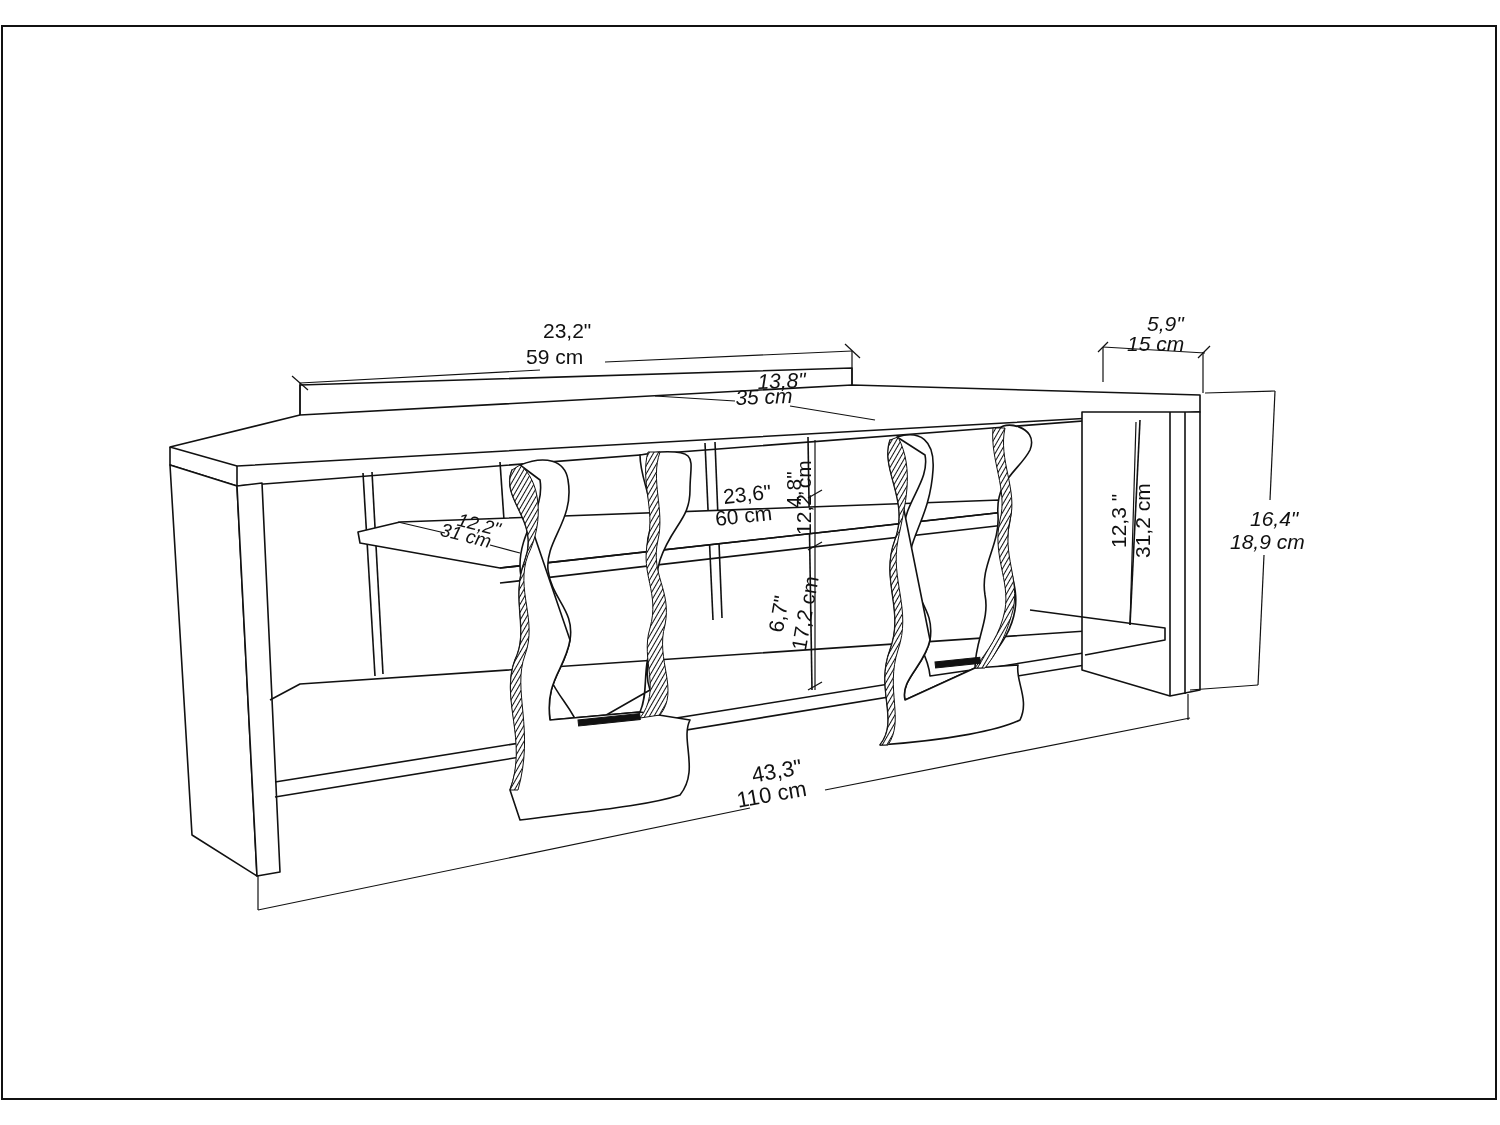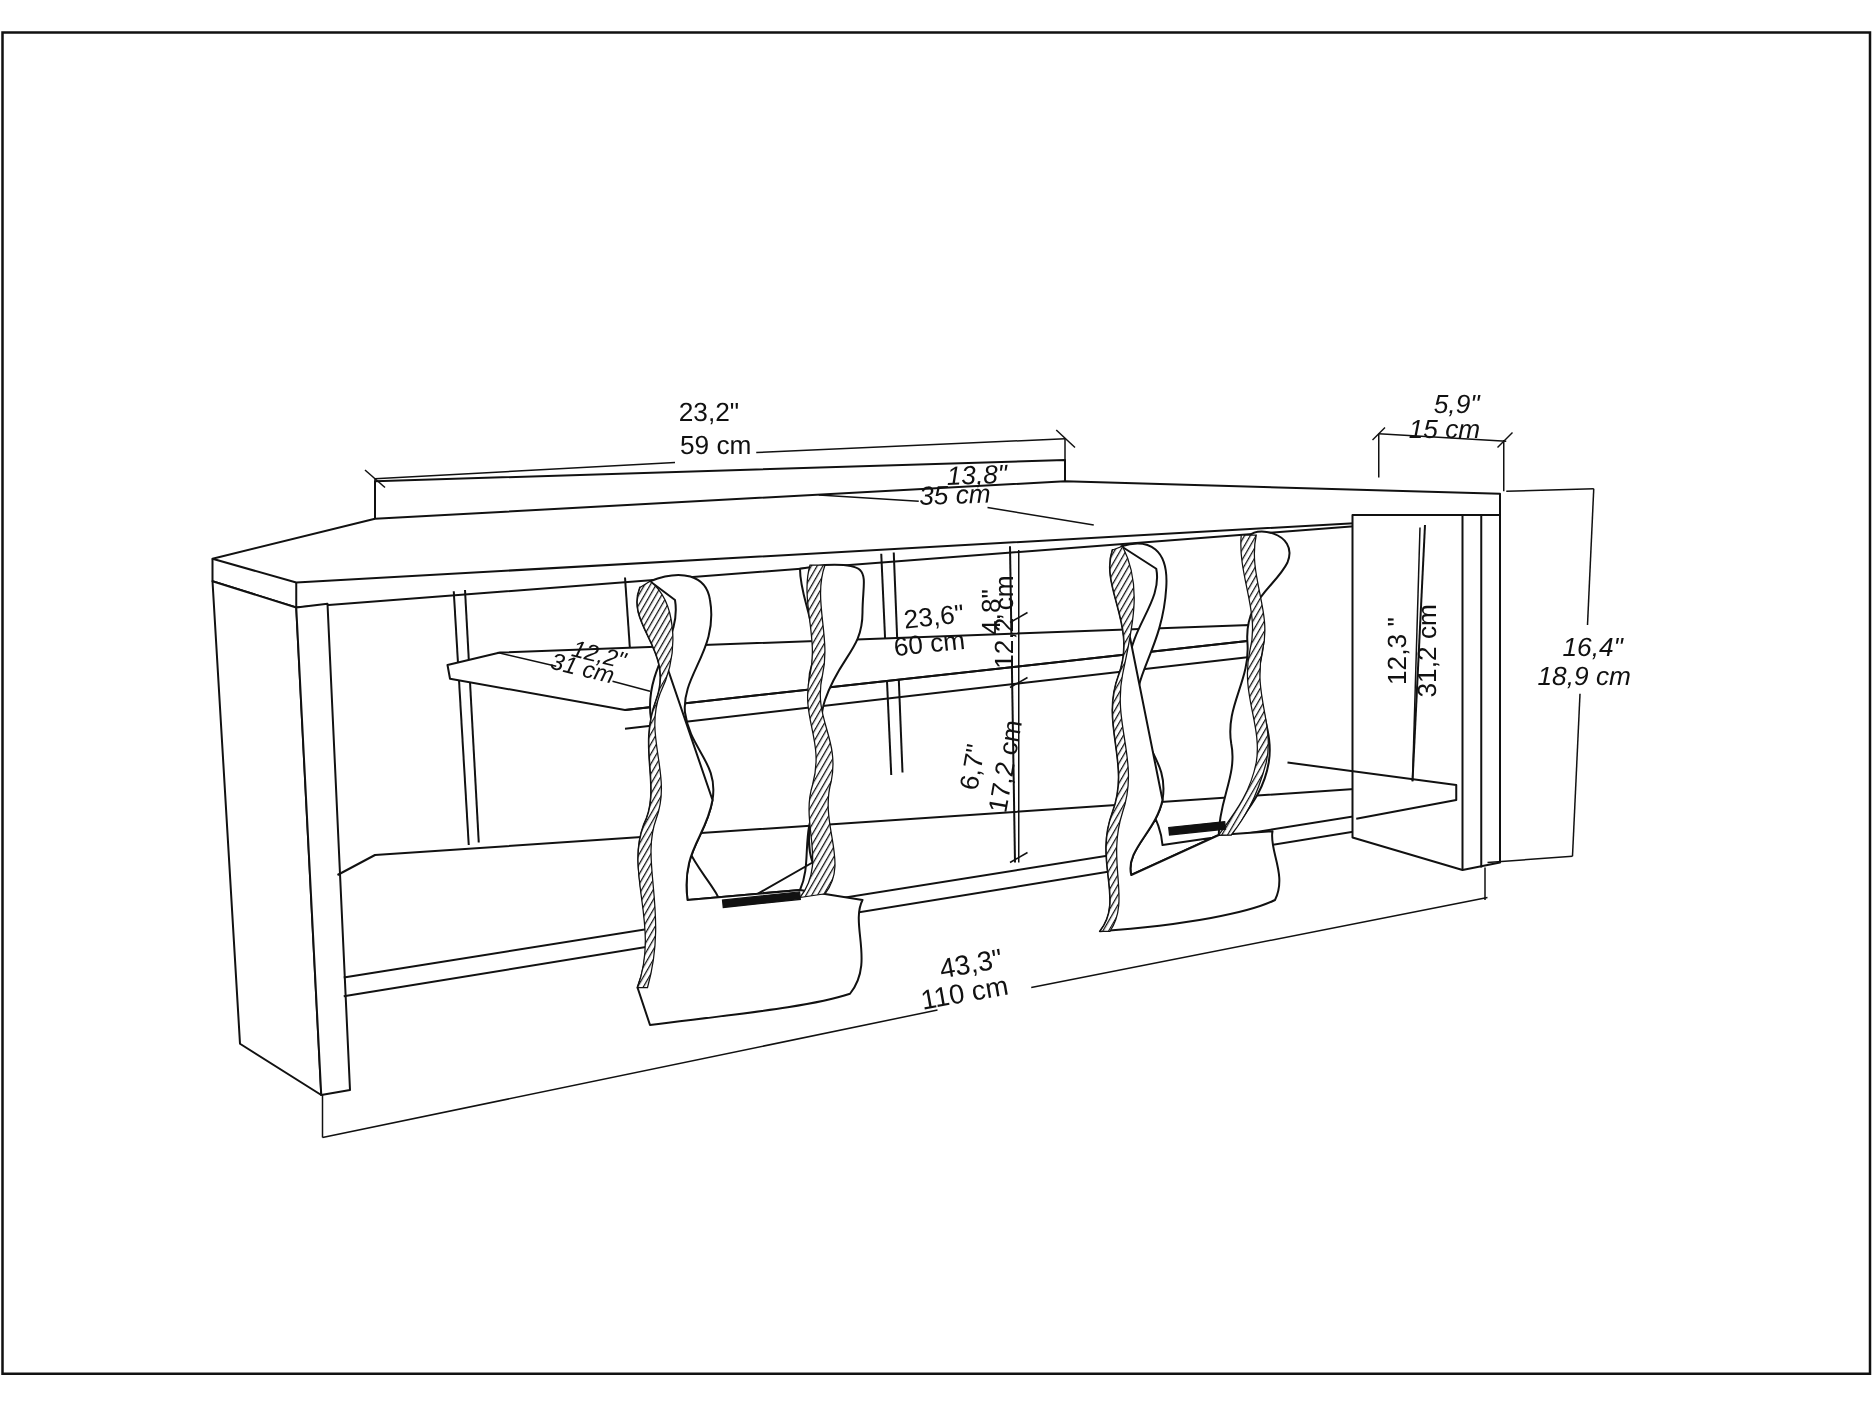--- a/index.html
+++ b/index.html
@@ -124,21 +124,21 @@
     <line class="dim" x1="808" y1="498" x2="822" y2="490"></line>
     <line class="dim" x1="808" y1="550" x2="822" y2="542"></line>
     <line class="dim" x1="808" y1="690" x2="822" y2="682"></line>
 
     <line class="dim" x1="398" y1="522" x2="445" y2="533"></line>
     <line class="dim" x1="490" y1="545" x2="520" y2="553"></line>
   </g>
 </svg>
 
 <div class="lbl" style="left:543px;top:320px;">23,2"</div>
-<div class="lbl" style="left:544px;top:346px;">59 cm</div>
+<div class="lbl" style="left:526px;top:346px;">59 cm</div>
 
 <div class="lbl it" style="left:757px;top:371px;transform:rotate(-2deg);">13,8"</div>
 <div class="lbl it" style="left:735px;top:387px;transform:rotate(-2deg);">35 cm</div>
 
 <div class="lbl it" style="left:1147px;top:313px;">5,9"</div>
 <div class="lbl it" style="left:1127px;top:333px;">15 cm</div>
 
 <div class="lbl it" style="left:1250px;top:508px;">16,4"</div>
 <div class="lbl it" style="left:1230px;top:531px;">18,9 cm</div>
 

